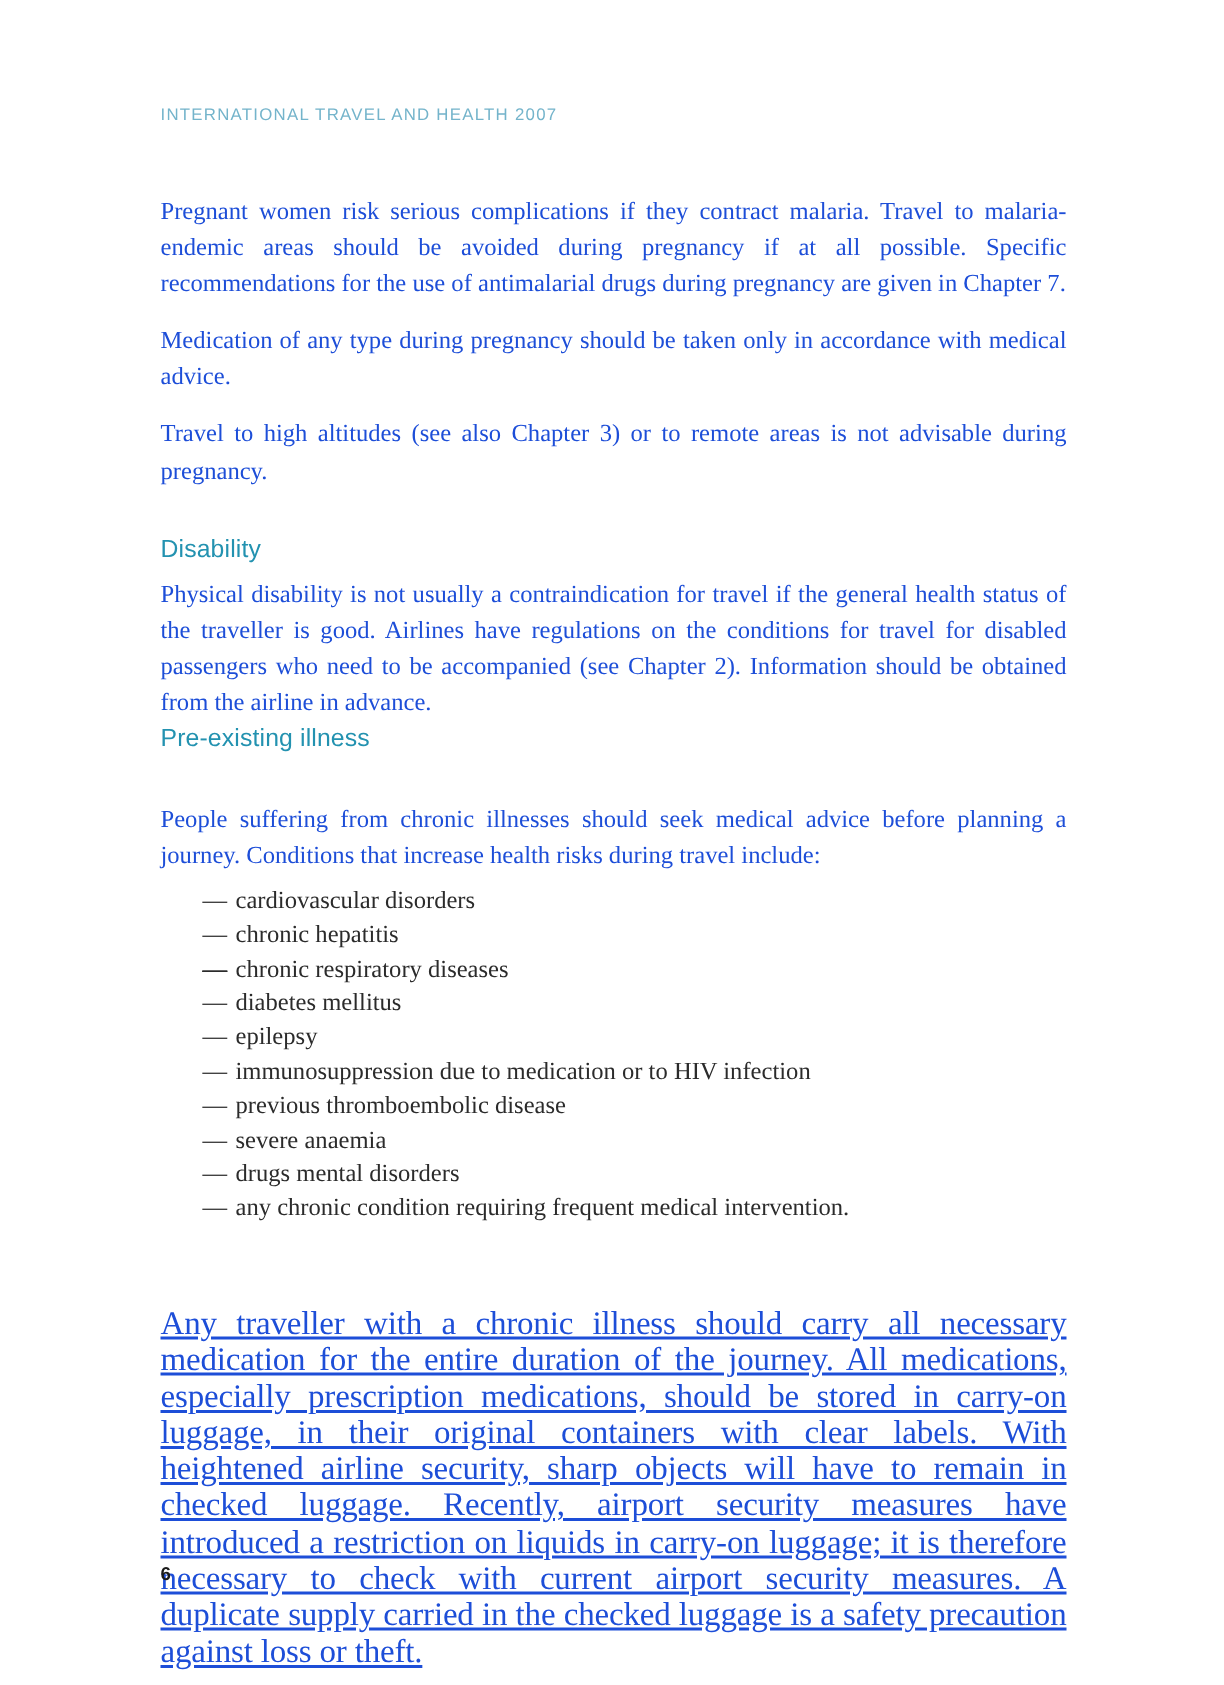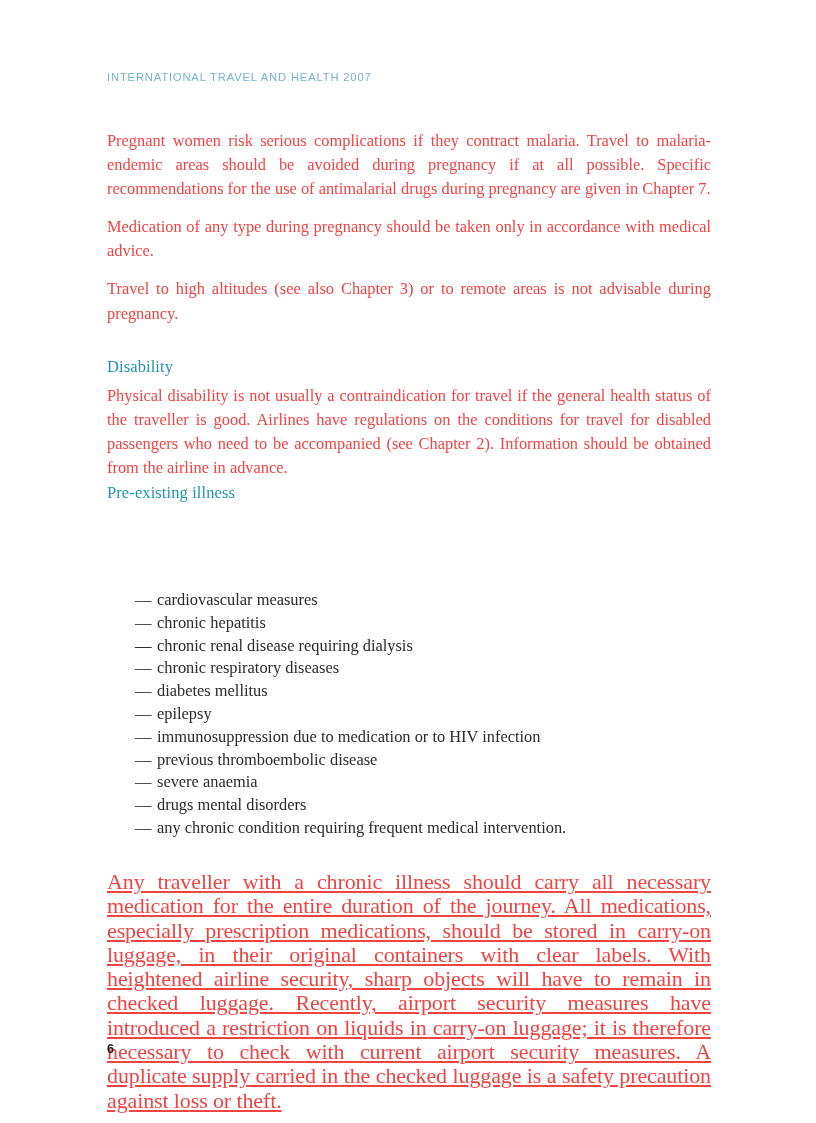--- a/index.html
+++ b/index.html
@@ -40,38 +40,38 @@
     position: absolute;
     left: 107px;
     width: 604px;
   }
 
   p.para {
     margin: 0 0 14px 0;
     font-family: "Liberation Serif", serif;
     font-size: 16.4px;
     line-height: 24.1px;
-    color: #ef4444;
+    color: #1d4ed8;
     text-align: justify;
     text-justify: inter-word;
     hyphens: none;
   }
   p.para:last-child { margin-bottom: 0; }
 
   p.para.tight {
     font-size: 22px;
     line-height: 24.3px;
     letter-spacing: -0.12px;
     text-decoration: underline;
   }
 
   
   h2.section-heading {
     margin: 0;
-    font-family: Liberation Serif, serif;
+    font-family: Liberation Sans, sans-serif;
     font-size: 16.5px;
     font-weight: 400;
     color: #2392b0;
     letter-spacing: 0.1px;
   }
 
   
   ul.dash-list {
     margin: 0;
     padding: 0;
@@ -119,27 +119,30 @@
   <div class="body-block" style="top:357px;">
     <h2 class="section-heading">Disability</h2>
   </div>
   <div class="body-block" style="top:384px;">
     <p class="para">Physical disability is not usually a contraindication for travel if the general health status of the traveller is good. Airlines have regulations on the conditions for travel for disabled passengers who need to be accompanied (see Chapter 2). Information should be obtained from the airline in advance.</p>
   </div>
 
   <div class="body-block" style="top:483px;">
     <h2 class="section-heading">Pre-existing illness</h2>
   </div>
+  <div class="body-block" style="top:534px;">
+    <p class="para">People suffering from chronic illnesses should seek medical advice before planning a journey. Conditions that increase health risks during travel include:</p>
+  </div>
 
   <div class="body-block" style="top:589px;">
     <ul class="dash-list" id="condition-list">
-        <li><span class="dash">—</span><span>cardiovascular measures</span></li>
+        <li><span class="dash">—</span><span>cardiovascular disorders</span></li>
         <li><span class="dash">—</span><span>chronic hepatitis</span></li>
         <li><span class="dash">—</span></li>
-        <li><span class="dash">—</span><span>chronic renal disease requiring dialysis</span></li>
+        <li><span class="dash">—</span></li>
         <li><span class="dash">—</span><span>chronic respiratory diseases</span></li>
         <li><span class="dash">—</span><span>diabetes mellitus</span></li>
         <li><span class="dash">—</span><span>epilepsy</span></li>
         <li><span class="dash">—</span><span>immunosuppression due to medication or to HIV infection</span></li>
         <li><span class="dash">—</span><span>previous thromboembolic disease</span></li>
         <li><span class="dash">—</span><span>severe anaemia</span></li>
         <li><span class="dash">—</span><span>drugs mental disorders</span></li>
         <li><span class="dash">—</span><span>any chronic condition requiring frequent medical intervention.</span></li>
       </ul>
   </div>

